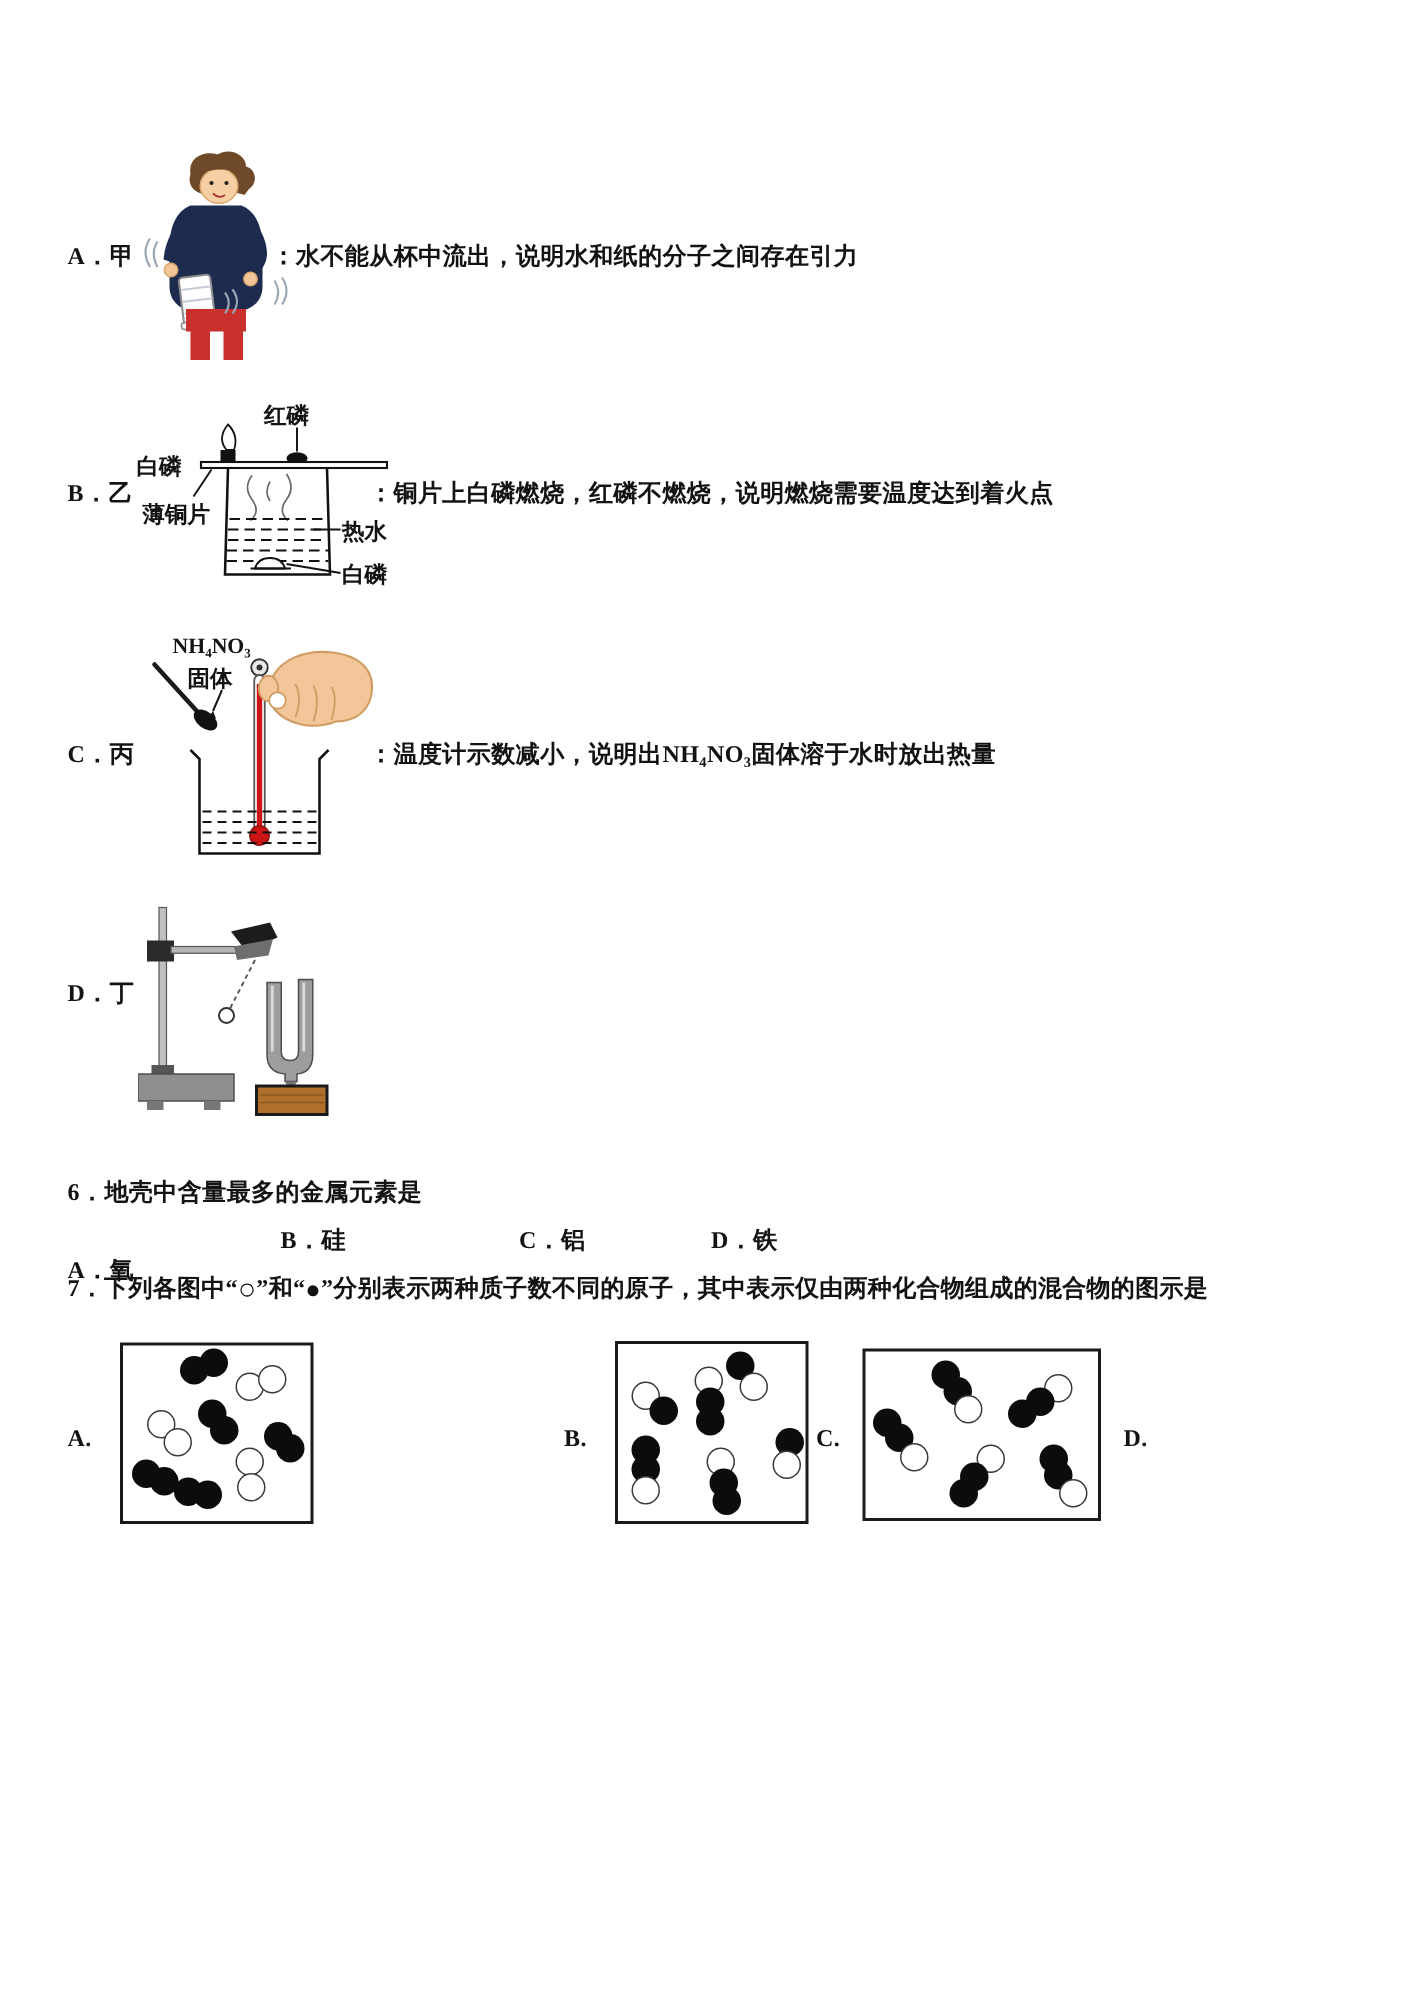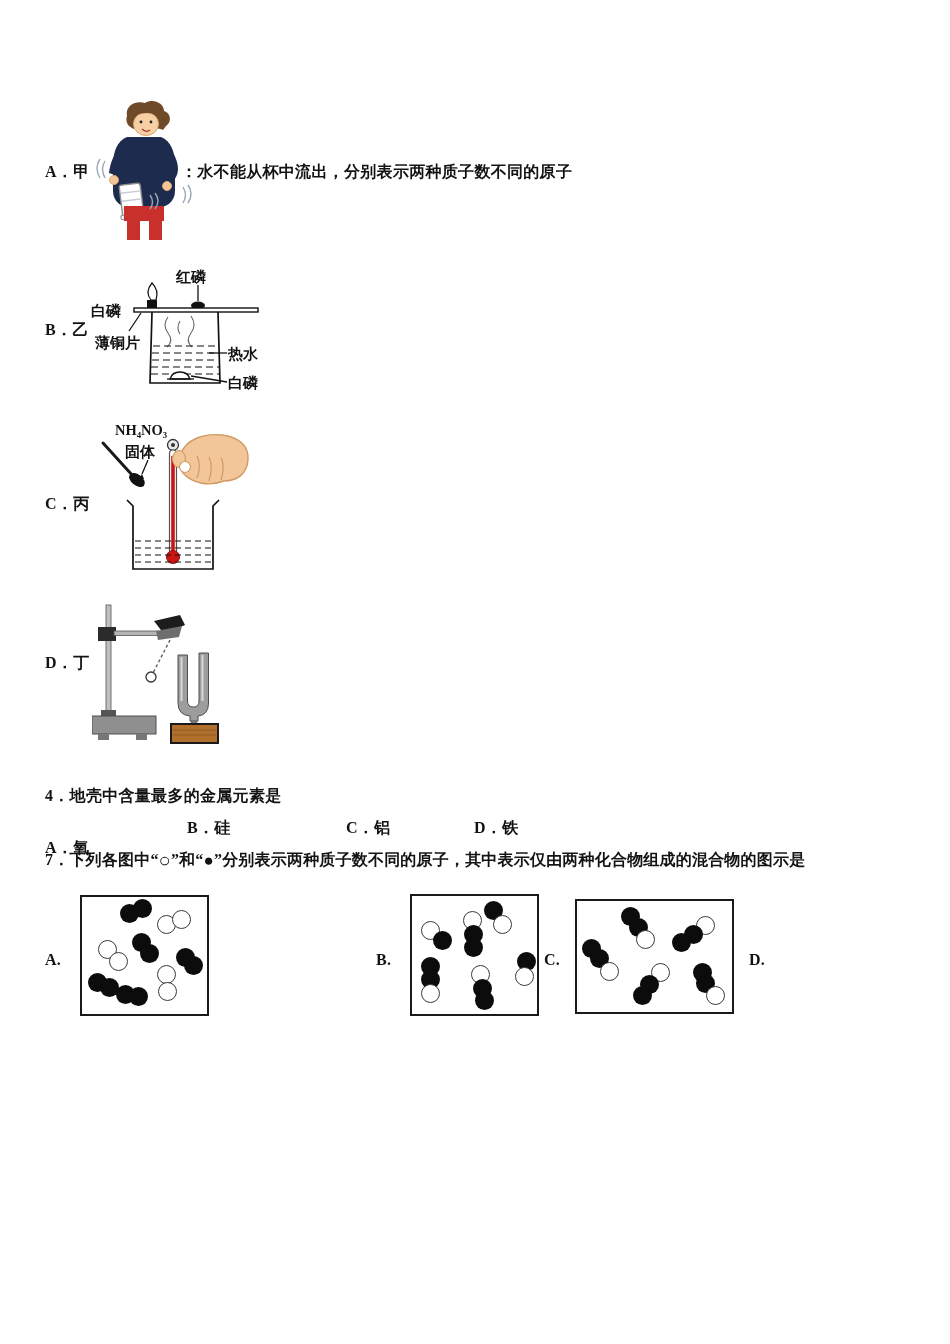--- a/index.html
+++ b/index.html
@@ -50,21 +50,21 @@
         <path d="M11,62 q-5,8 0,17"></path>
           <path d="M6,60 q-6,9 0,19"></path>
         <path d="M89,88 q5,8 0,16"></path>
           <path d="M94,86 q6,9 0,18"></path>
         <path d="M56,96 q5,7 0,14"></path>
           <path d="M61,94 q6,8 0,16"></path>
       </g>
     </g>
   </svg>
   <div class="abs t" style="left:45px;top:162px">A．甲</div>
-  <div class="abs t" style="left:181px;top:162px">：水不能从杯中流出，分别表示两种质子数不同的原子</div>
+  <div class="abs t" style="left:181px;top:162px">：水不能从杯中流出，说明水和纸的分子之间存在引力</div>
 
   <svg class="abs" style="left:88px;top:259px" width="182" height="134" viewBox="0 0 182 134">
     <text x="88" y="23" class="svgt">红磷</text>
     <line x1="110" y1="26" x2="110" y2="42" class="dline"></line>
     <ellipse cx="110" cy="46.5" rx="7" ry="4" fill="#111"></ellipse>
     <path d="M64,24 C59,30 59,36 63,41 L68,41 C70,35 69,29 64,24 Z" fill="#fff" stroke="#111" stroke-width="1.2"></path>
     <rect x="59" y="41" width="10" height="8" fill="#111"></rect>
     <rect x="46" y="49" width="124" height="4" fill="#fff" stroke="#111" stroke-width="1.4"></rect>
     <text x="3" y="57" class="svgt">白磷</text>
     <line x1="53" y1="54" x2="41" y2="72" class="dline"></line>
@@ -83,20 +83,21 @@
       <line x1="63" y1="115" x2="131" y2="115"></line>
     </g>
     <path d="M82,120 q2,-7 10,-7 q8,0 10,7 Z" fill="#fff" stroke="#111" stroke-width="1.3"></path>
     <line x1="79" y1="120" x2="106" y2="120" class="dline"></line>
     <line x1="121" y1="94" x2="139" y2="94" class="dline"></line>
     <text x="140" y="100" class="svgt">热水</text>
     <line x1="103" y1="117" x2="139" y2="123" class="dline"></line>
     <text x="140" y="129" class="svgt">白磷</text>
   </svg>
   <div class="abs t" style="left:45px;top:320px">B．乙</div>
+  <div class="abs t" style="left:246px;top:320px">：铜片上白磷燃烧，红磷不燃烧，说明燃烧需要温度达到着火点</div>
 
   <svg class="abs" style="left:99px;top:412px" width="152" height="172" viewBox="0 0 152 172">
     <text x="16" y="23" class="svgt-sm">NH₄NO₃</text>
     <text x="26" y="45" class="svgt">固体</text>
     <line x1="49" y1="48" x2="43" y2="62" class="dline"></line>
     <path d="M43,62 l-4,6 l6,-1 z" fill="#131313"></path>
     <line x1="4" y1="31" x2="34" y2="64" stroke="#1a1a1a" stroke-width="3" stroke-linecap="round"></line>
     <ellipse cx="38" cy="68" rx="9" ry="5.5" transform="rotate(38 38 68)" fill="#111"></ellipse>
     <circle cx="74" cy="33" r="5.5" fill="#e8e8e8" stroke="#333" stroke-width="1.3"></circle>
     <circle cx="74" cy="33" r="2" fill="#333"></circle>
@@ -113,20 +114,21 @@
     </g>
     <path d="M28,88 L34,94 L34,157 L114,157 L114,94 L120,88" fill="none" stroke="#111" stroke-width="1.7"></path>
     <g stroke="#111" stroke-width="1.2" stroke-dasharray="6,4">
       <line x1="36" y1="129" x2="112" y2="129"></line>
       <line x1="36" y1="136" x2="112" y2="136"></line>
       <line x1="36" y1="143" x2="112" y2="143"></line>
       <line x1="36" y1="150" x2="112" y2="150"></line>
     </g>
   </svg>
   <div class="abs t" style="left:45px;top:494px">C．丙</div>
+  <div class="abs t" style="left:246px;top:494px">：温度计示数减小，说明出NH₄NO₃固体溶于水时放出热量</div>
 
   <svg class="abs" style="left:92px;top:603px" width="132" height="142" viewBox="0 0 132 142">
     <rect x="14" y="2" width="5" height="112" fill="#c0c0c0" stroke="#555" stroke-width="0.8"></rect>
     <rect x="6" y="24" width="18" height="14" fill="#2b2b2b"></rect>
     <rect x="22" y="28" width="44" height="4.5" fill="#b5b5b5" stroke="#555" stroke-width="0.8"></rect>
     <polygon points="62,18 88,12 93,22 72,31" fill="#1c1c1c"></polygon>
     <polygon points="64,28 90,23 87,34 66,37" fill="#6e6e6e"></polygon>
     <line x1="78" y1="37" x2="61" y2="70" stroke="#555" stroke-width="1.3" stroke-dasharray="3,2.5"></line>
     <circle cx="59" cy="74" r="5" fill="#fff" stroke="#333" stroke-width="1.3"></circle>
     <path d="M86,52 L86,100 Q86,112 98,113 L98,118 L106,118 L106,113 Q116.5,112 116.5,100 L116.5,50 L107,50 L107,98 Q107,104 101.5,104 Q95.5,104 95.5,98 L95.5,52 Z" fill="#9d9d9d" stroke="#4e4e4e" stroke-width="1"></path>
@@ -136,21 +138,21 @@
     <rect x="79" y="121" width="47" height="19" fill="#b06f2b" stroke="#1a1a1a" stroke-width="2"></rect>
     <line x1="81" y1="127" x2="124" y2="127" stroke="#8a5a22" stroke-width="1"></line>
     <line x1="81" y1="132" x2="124" y2="132" stroke="#8a5a22" stroke-width="1"></line>
     <rect x="9" y="107" width="15" height="7" fill="#555"></rect>
     <rect x="0" y="113" width="64" height="18" fill="#8f8f8f" stroke="#4e4e4e" stroke-width="1"></rect>
     <rect x="6" y="131" width="11" height="6" fill="#777"></rect>
     <rect x="44" y="131" width="11" height="6" fill="#777"></rect>
   </svg>
   <div class="abs t" style="left:45px;top:653px">D．丁</div>
 
-  <div class="abs t" style="left:45px;top:786px">4．地壳中含量最多的金属元素是</div>
+  <div class="abs t" style="left:45px;top:786px">6．地壳中含量最多的金属元素是</div>
   <div class="abs t" style="left:45px;top:838px">A．氧</div>
   <div class="abs t" style="left:187px;top:818px">B．硅</div>
   <div class="abs t" style="left:346px;top:818px">C．铝</div>
   <div class="abs t" style="left:474px;top:818px">D．铁</div>
 
   <div class="abs q7line" style="left:45px;top:849px">
     <span>7．下列各图中“</span><span class="circ-w">○</span><span>”和“</span><span class="circ-b">●</span><span>”分别表示两种质子数不同的原子，其中表示仅由两种化合物组成的混合物的图示是</span>
   </div>
 
   <div class="abs t" style="left:45px;top:950px">A.</div>

